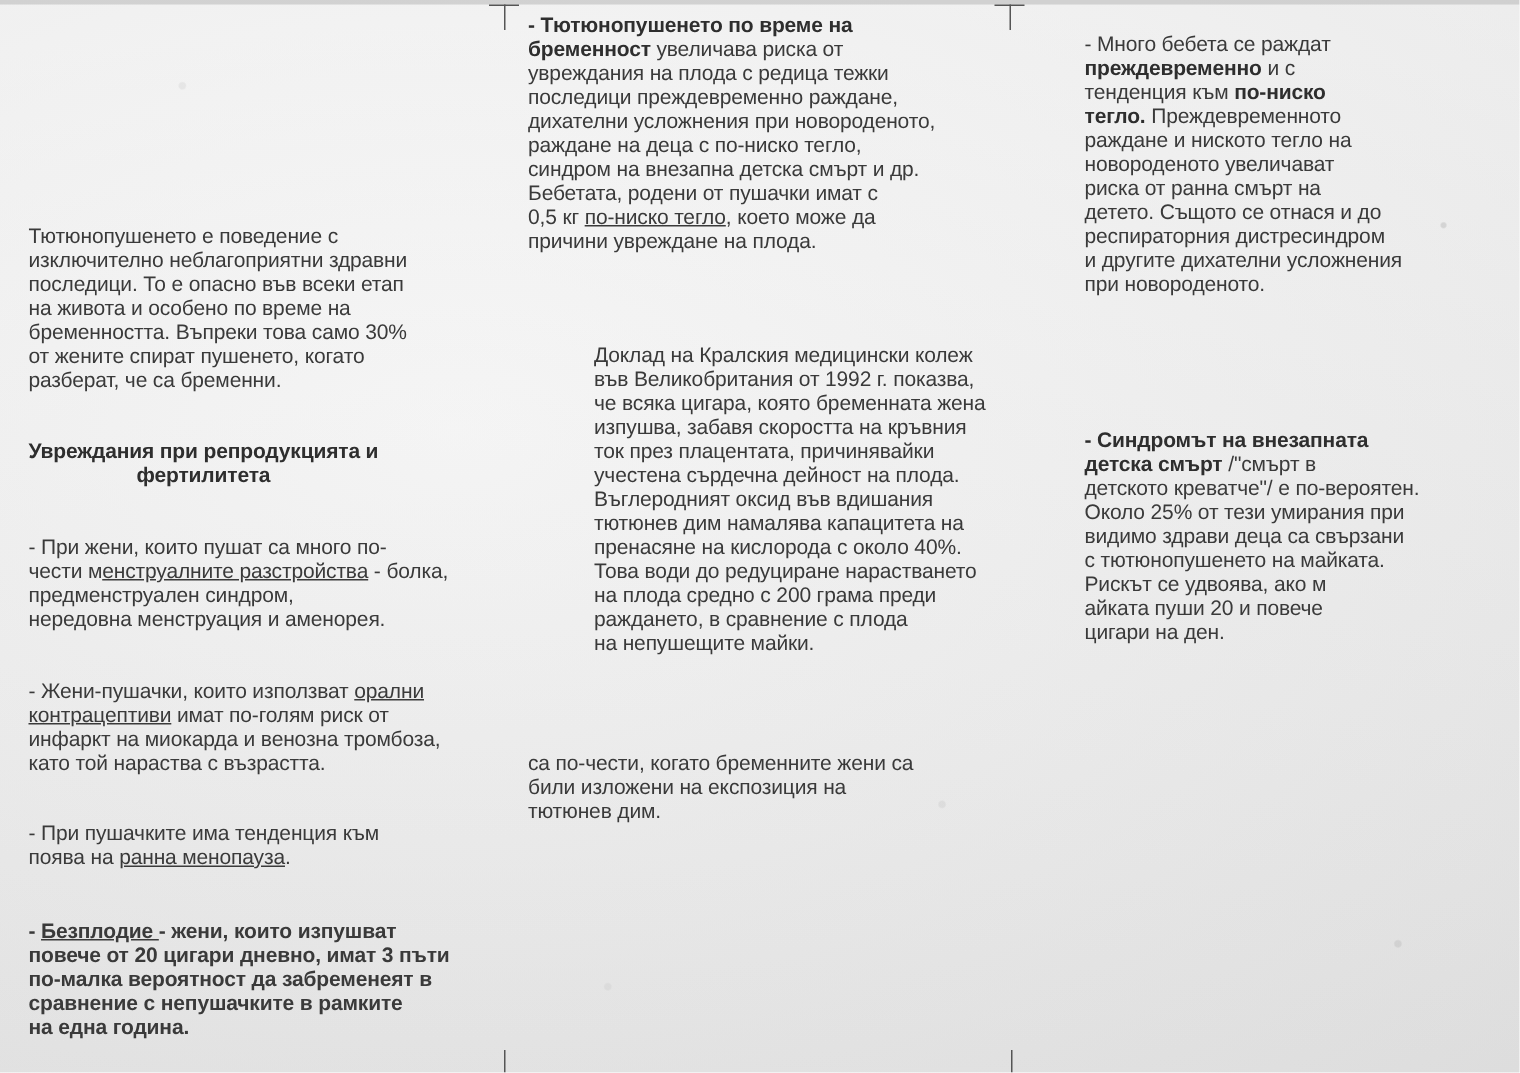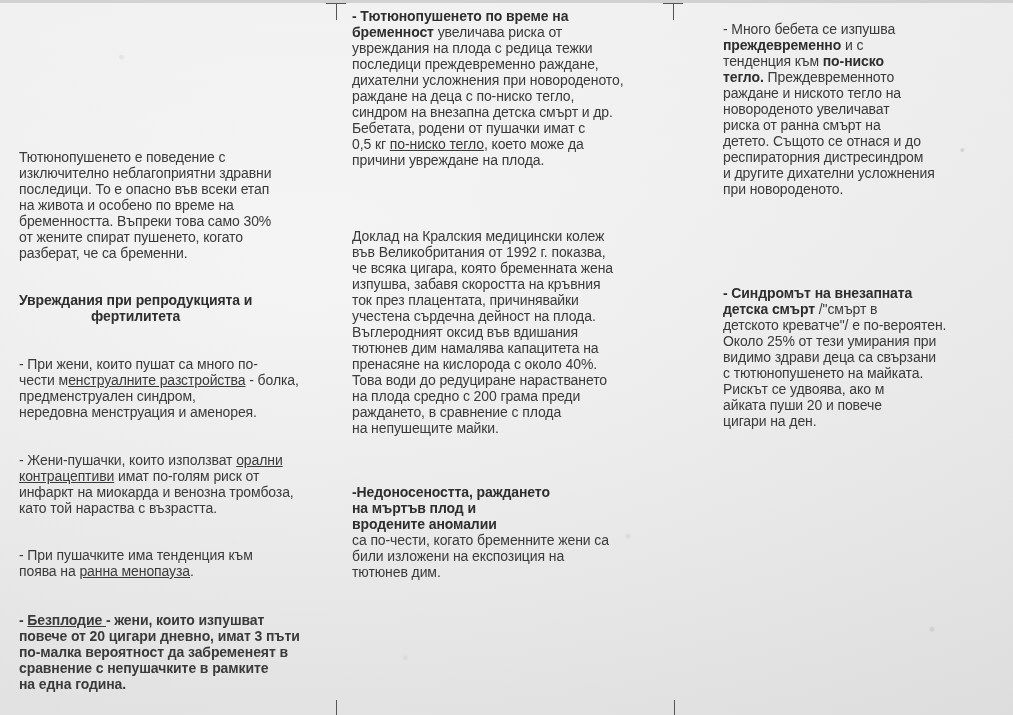--- a/index.html
+++ b/index.html
@@ -120,49 +120,47 @@
 увреждания на плода с редица тежки
 последици  преждевременно раждане,
 дихателни усложнения при новороденото,
 раждане на деца с по-ниско тегло,
 синдром на внезапна детска смърт и др.
 Бебетата, родени от пушачки имат с
 0,5 кг </span><span class="u">по-ниско тегло</span><span>, което може да
 причини увреждане на плода.</span></p>
   </div>
 
-  <div class="block" style="top:228px;">
+  <div class="block" style="top:228px;margin-left:44px;">
     <p>   Доклад на Кралския медицински колеж
 във Великобритания от 1992 г. показва,
 че всяка цигара, която бременната жена
 изпушва, забавя скоростта на кръвния
 ток през плацентата, причинявайки
 учестена сърдечна дейност на плода.
 Въглеродният оксид във вдишания
 тютюнев дим намалява капацитета на
 пренасяне на кислорода с около 40%.
 Това води до редуциране нарастването
 на плода средно с 200 грама преди
 раждането, в сравнение с плода
 на непушещите майки.</p>
   </div>
 
   <div class="block" style="top:484px;">
-    <p><span class="bold">-Недоносеността, раждането
-на мъртъв плод и
-вродените аномалии</span><span>
+    <p><span>
 са по-чести, когато бременните жени са
 били изложени на експозиция на
 тютюнев дим.</span></p>
   </div>
 </div>
 
 <div class="col" style="left:723px;top:0;width:280px;">
   <div class="block" style="top:21px;">
-    <p><span>- Много бебета се изпушва
+    <p><span>- Много бебета се раждат
 </span><span class="bold">преждевременно</span><span> и с
 тенденция към </span><span class="bold">по-ниско
 тегло.</span><span> Преждевременното
 раждане и ниското тегло на
 новороденото увеличават
 риска от ранна смърт на
 детето. Същото се отнася и до
 респираторния дистресиндром
 и другите дихателни усложнения
 при новороденото.</span></p>

